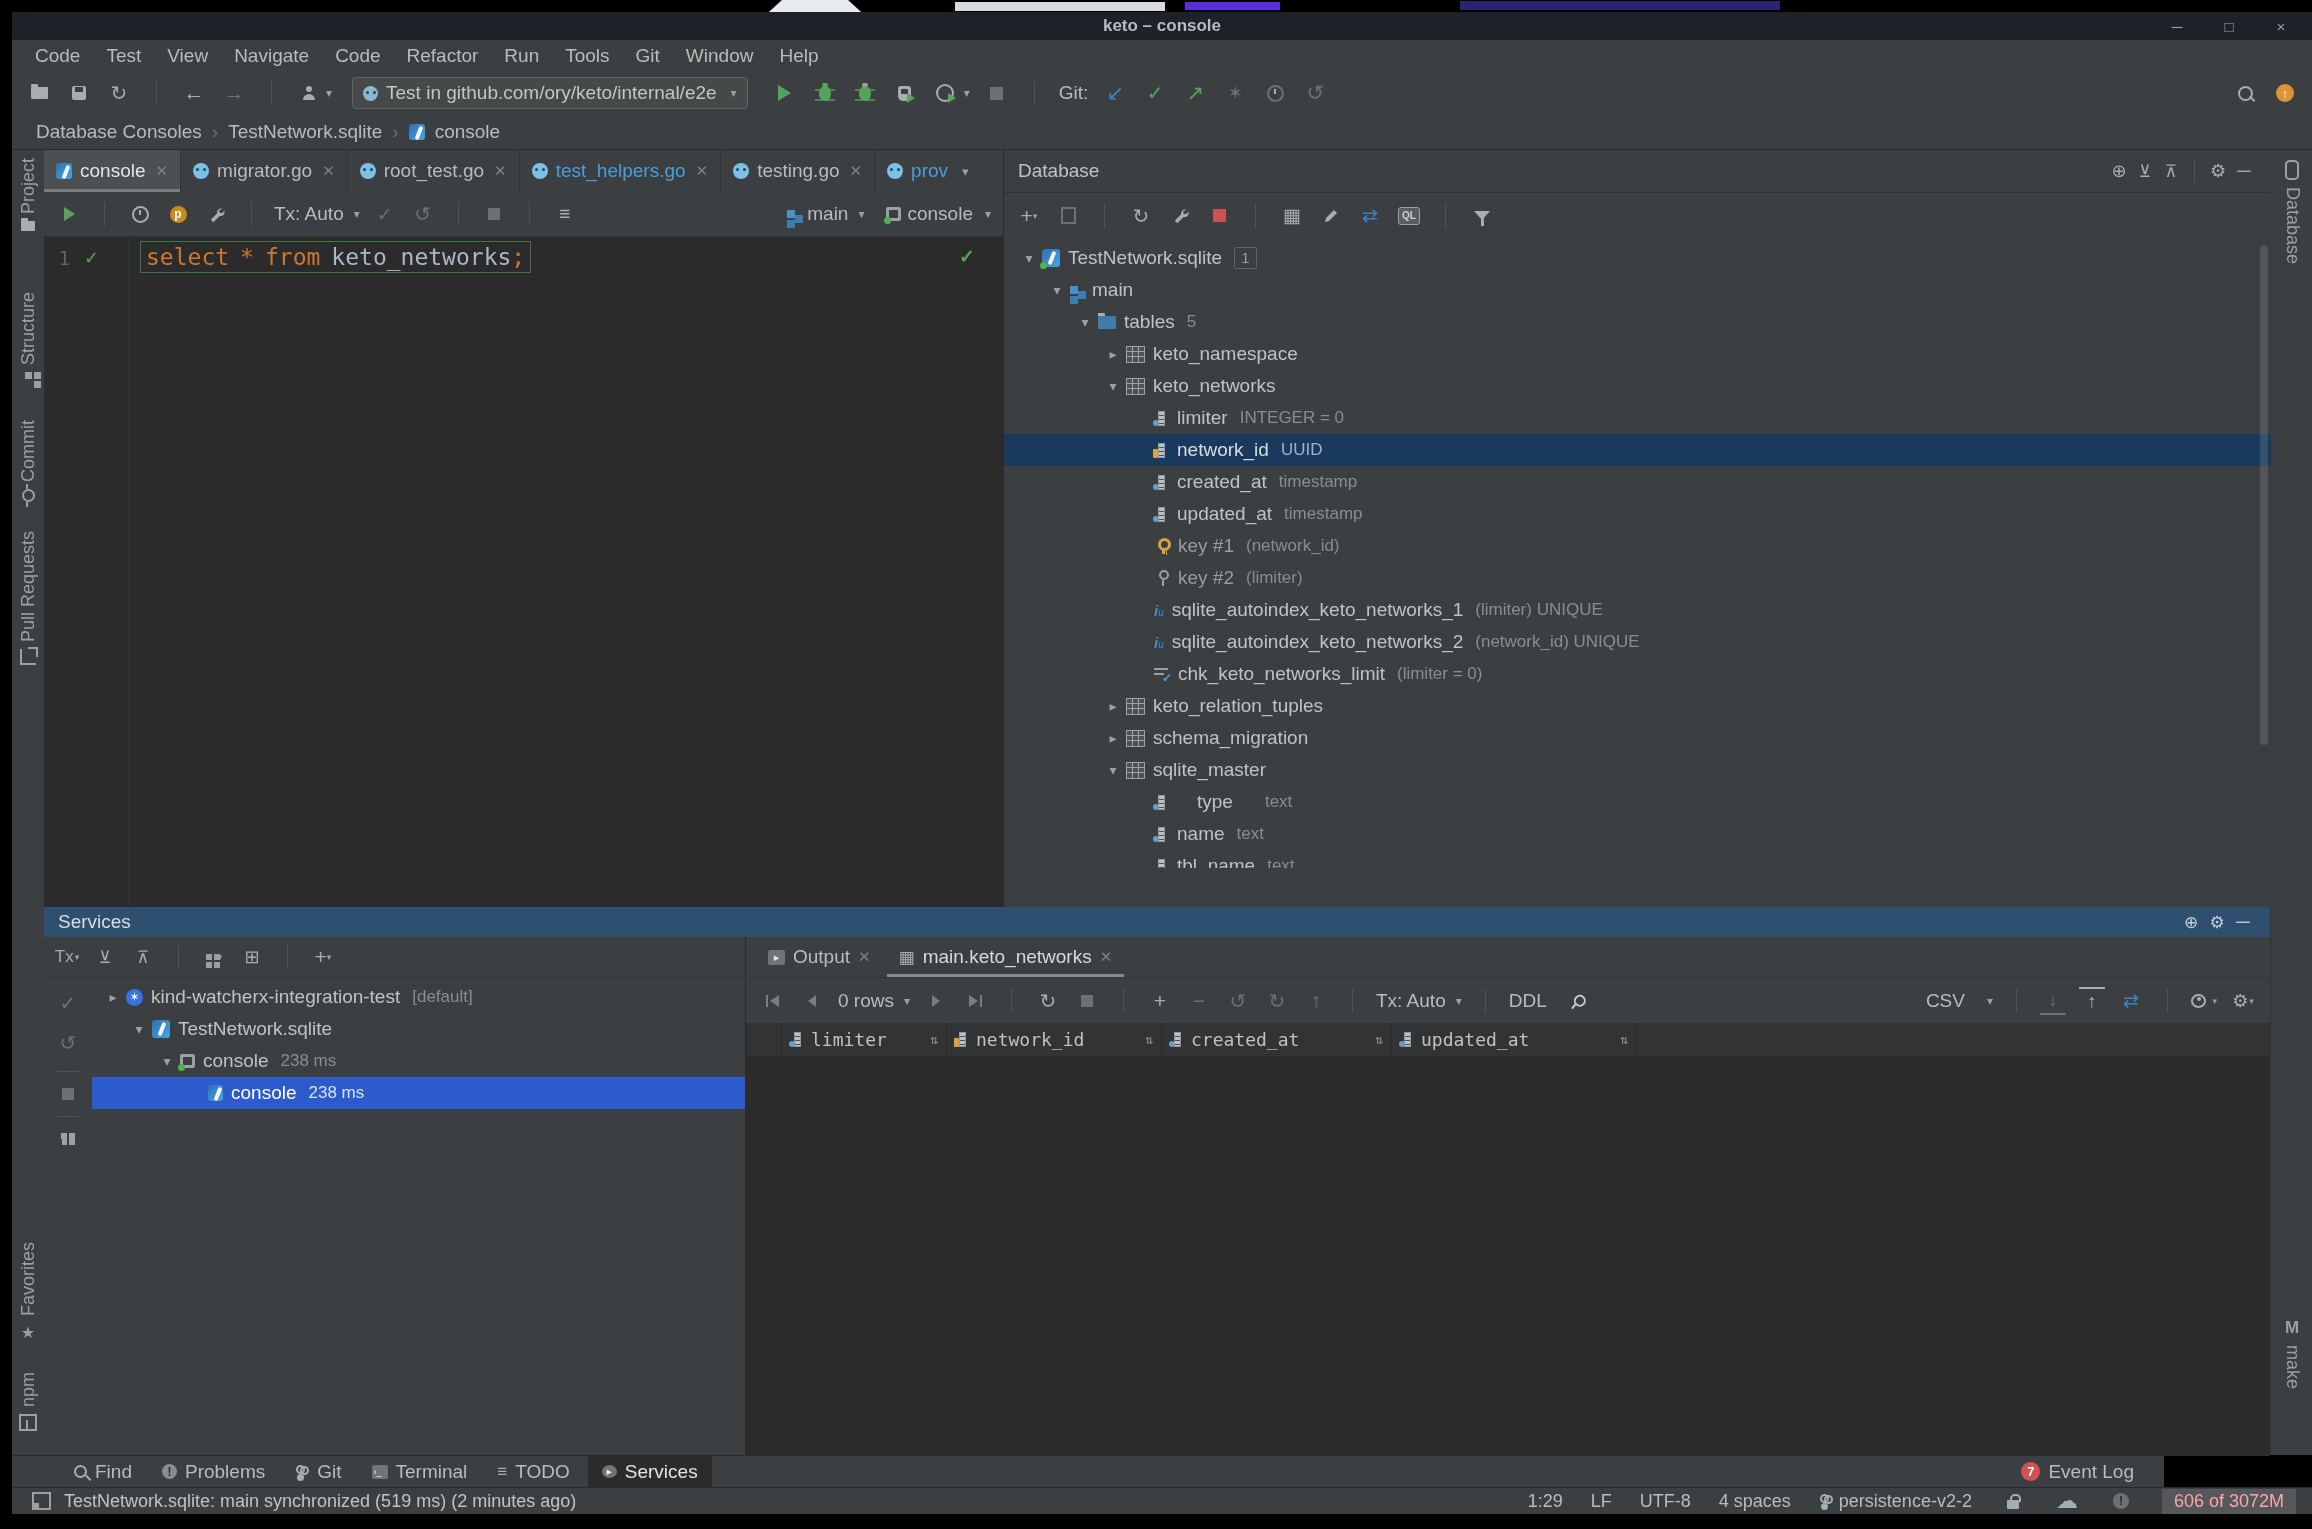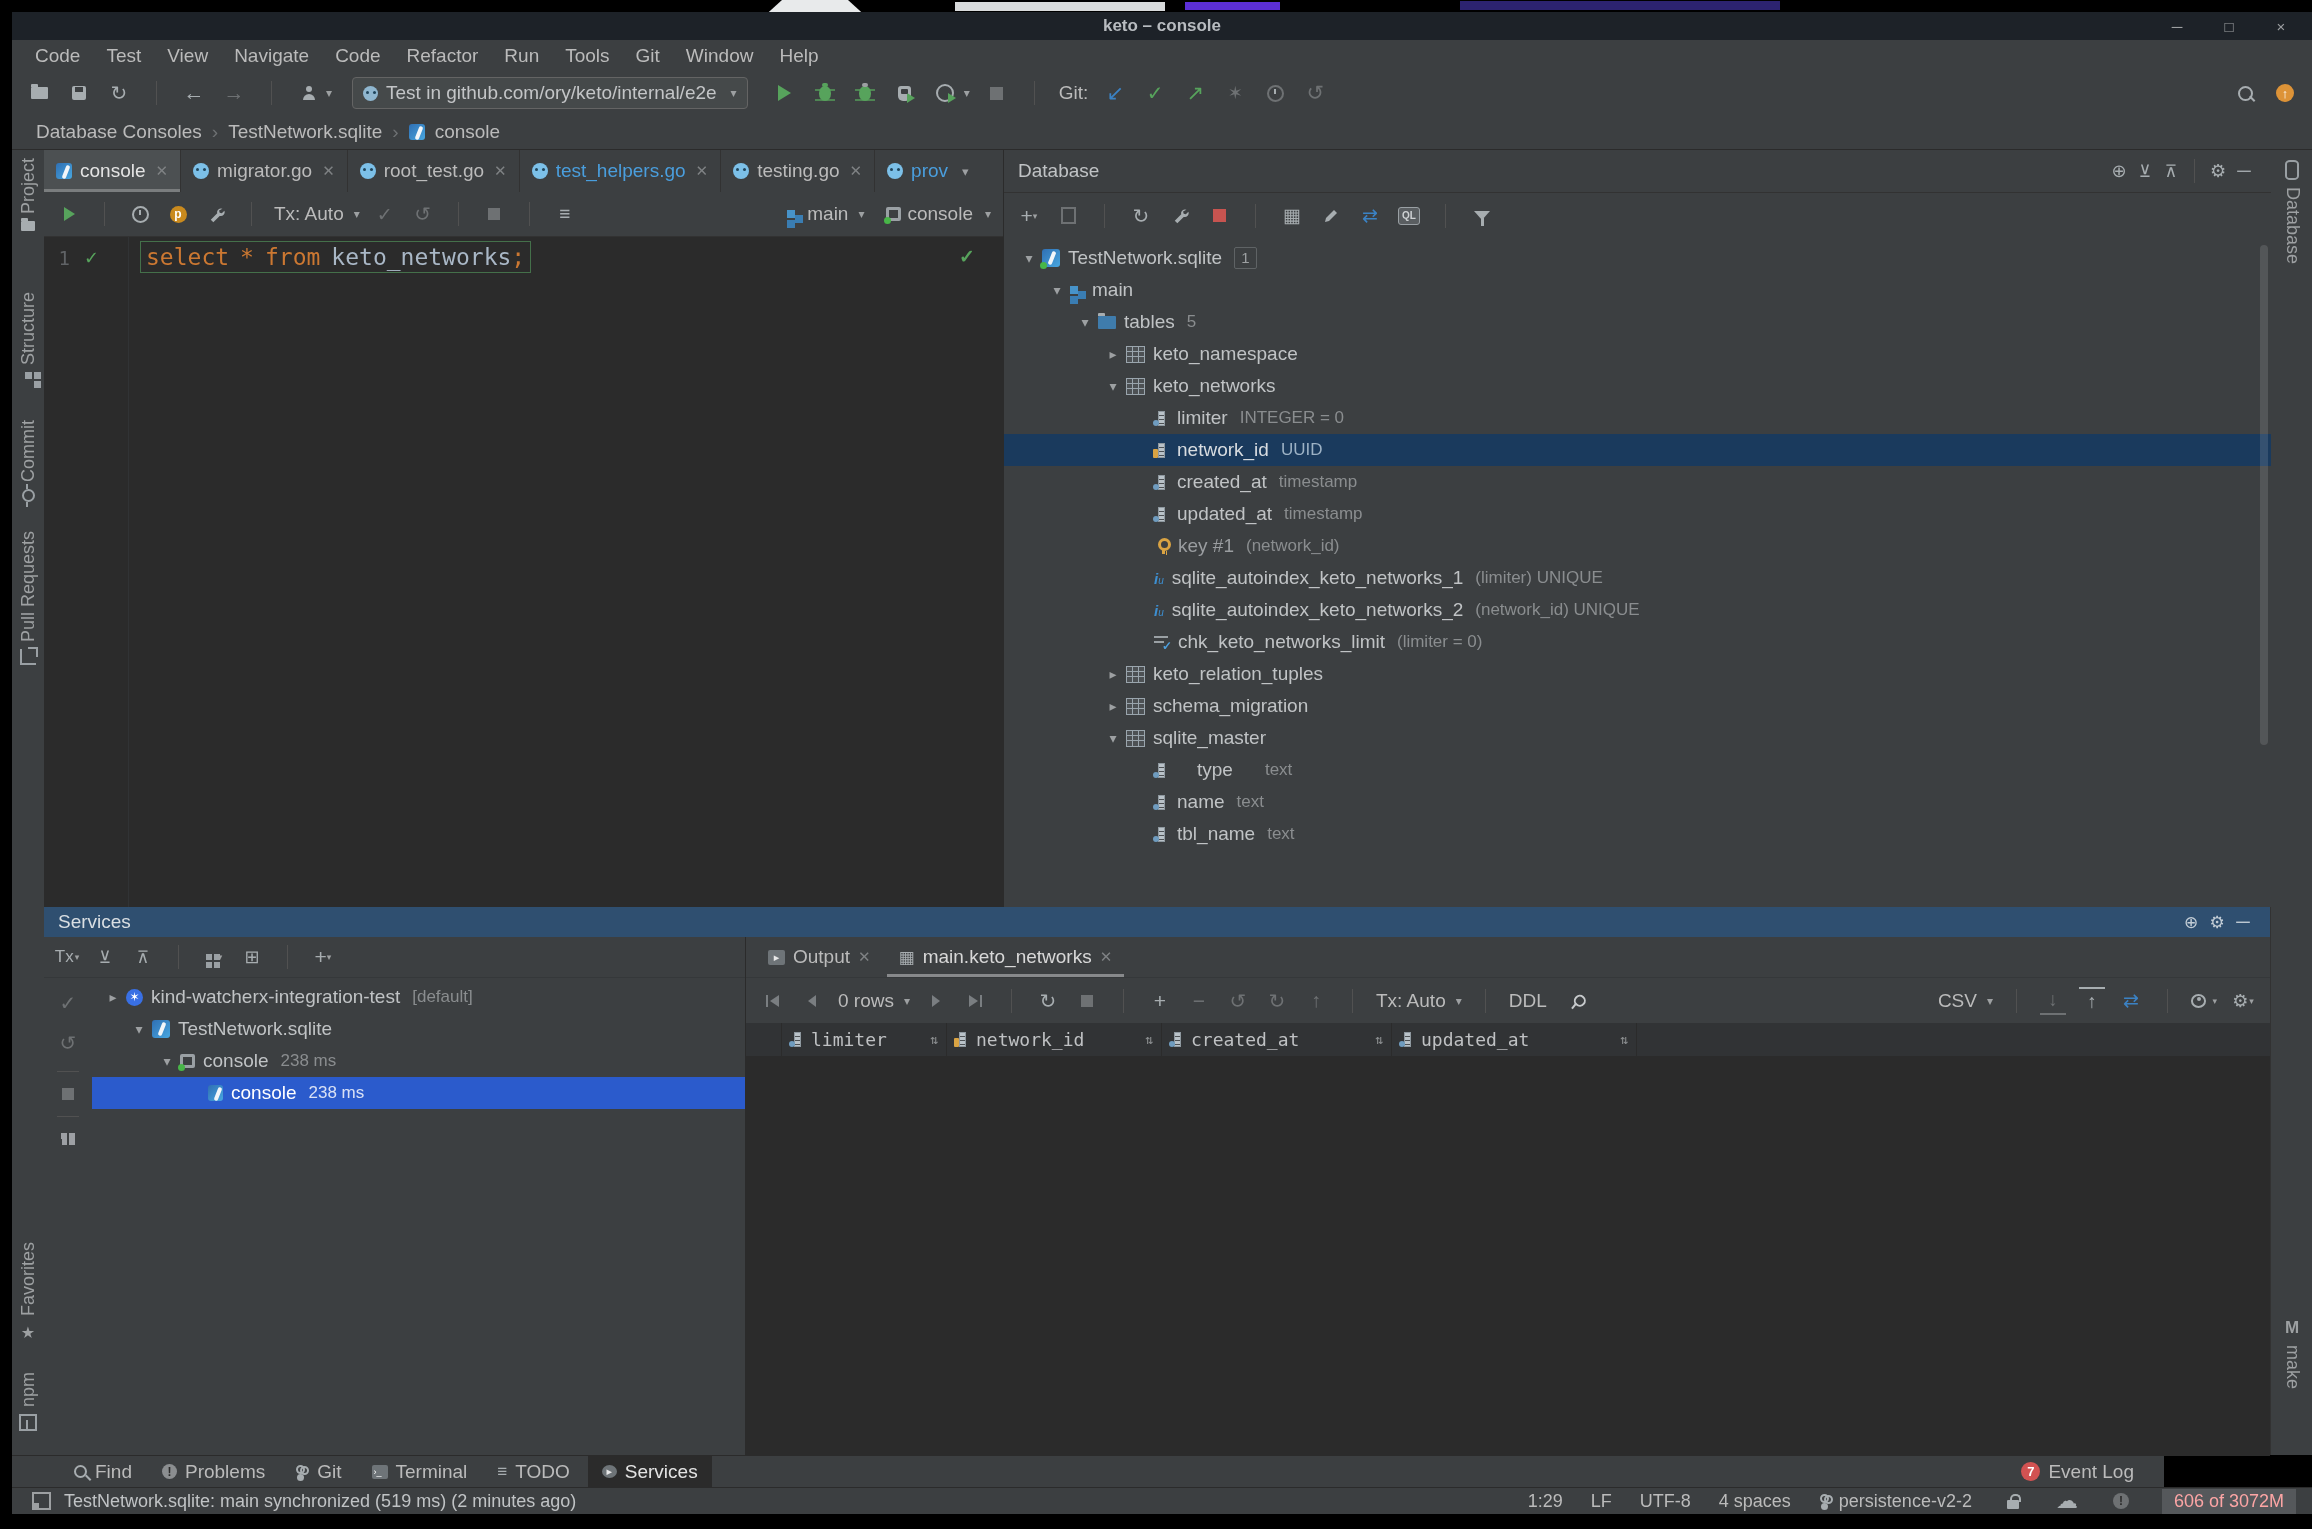--- a/index.html
+++ b/index.html
@@ -468,20 +468,25 @@
         <span class="tic i-col"></span>
         <span class="lbl">updated_at</span>
         <span class="meta">timestamp</span>
       </div>
       <div class="trow" style="padding-left:150px;">
         <span class="tic i-key"></span>
         <span class="lbl dimlbl">key #1</span>
         <span class="meta">(network_id)</span>
       </div>
       <div class="trow" style="padding-left:150px;">
+        <span class="tic i-key gray"></span>
+        <span class="lbl dimlbl">key #2</span>
+        <span class="meta">(limiter)</span>
+      </div>
+      <div class="trow" style="padding-left:150px;">
         <span class="tic i-idx">i<small>u</small></span>
         <span class="lbl">sqlite_autoindex_keto_networks_1</span>
         <span class="meta">(limiter) UNIQUE</span>
       </div>
       <div class="trow" style="padding-left:150px;">
         <span class="tic i-idx">i<small>u</small></span>
         <span class="lbl">sqlite_autoindex_keto_networks_2</span>
         <span class="meta">(network_id) UNIQUE</span>
       </div>
       <div class="trow" style="padding-left:150px;">
@@ -631,21 +636,21 @@
         <span class="row" style="gap:4px;">
           <span>Tx: Auto</span>
             <span class="chev">▾</span>
         </span>
         <span class="sep"></span>
         <span>DDL</span>
         <span class="ic" style="margin-left:4px;">
             <span class="i-pin"></span>
           </span>
         <div style="flex:1;"></div>
-        <span class="row" style="gap:4px;">
+        <span class="row" style="gap:16px;">
           <span>CSV</span>
             <span class="chev">▾</span>
         </span>
         <span class="sep"></span>
         <span class="ic dim" style="font-size:19px;border-bottom:2px solid #6e7173;line-height:17px;">↓</span>
         <span class="ic g" style="font-size:19px;border-top:2px solid #a7adb0;line-height:17px;">↑</span>
         <span class="ic" style="font-size:19px;color:#3b82c4;">⇄</span>
         <span class="sep"></span>
         <span class="ic">
             <span class="i-eye"></span>

